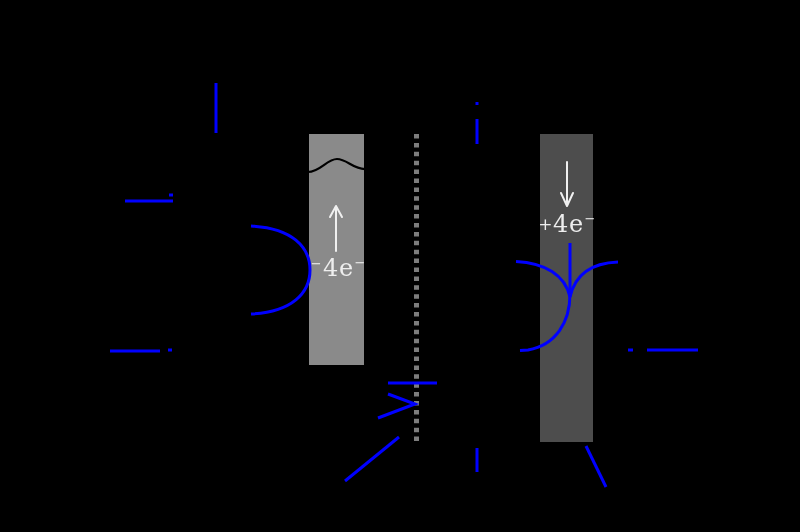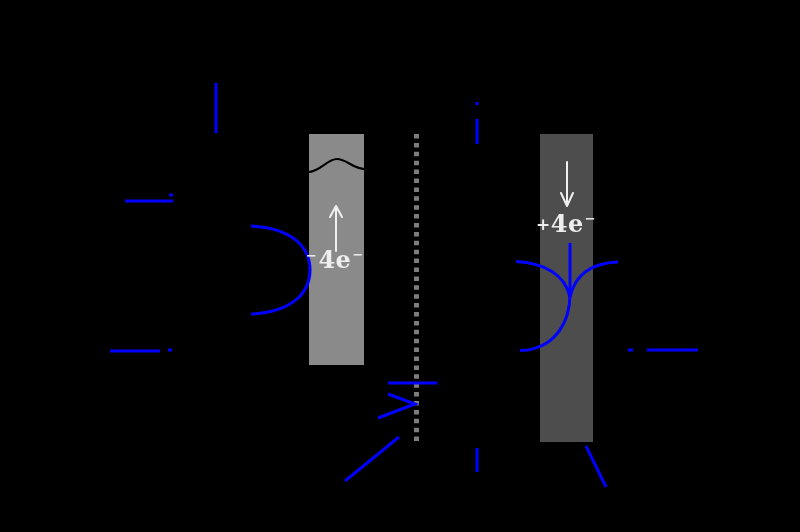--- a/index.html
+++ b/index.html
@@ -6,22 +6,22 @@
   #canvas {
     position: relative;
     width: 800px; height: 532px;
     background: #000;
     overflow: hidden;
     font-family: "DejaVu Serif", serif;
   }
   #diagram-svg { position: absolute; left: 0; top: 0; }
   .elabel {
     position: absolute;
-    text-align: left;
-    font-weight: bold;
+    text-align: right;
+    font-weight: normal;
     font-size: 24px;
     color: #eeeeee;
     line-height: 1;
     letter-spacing: 0.5px;
     user-select: none;
   }
   .elabel .pre-sup {          
     font-size: 13px;
     position: relative; top: -8px;
     margin-right: 1px;
@@ -77,21 +77,21 @@
         <line x1="336" y1="251" x2="336" y2="208"></line>
         <path d="M 330 217 L 336 206 L 342 217"></path>
       </g>
       <g>
         <line x1="567" y1="162" x2="567" y2="203"></line>
         <path d="M 561 193 L 567 206 L 573 193"></path>
       </g>
     </g>
   </svg>
 
-  <div class="elabel" style="left:306px; top:248px; width:60px;">
+  <div class="elabel" style="left:306px; top:256px; width:60px;">
     <span class="pre-sup">−</span><span>4e</span><span class="sup">−</span>
   </div>
 
   <div class="elabel" style="left:536px; top:212px; width:60px;">
     <span class="pre">+</span><span>4e</span><span class="sup">−</span>
   </div>
 
 </div>
 
 </body></html>

